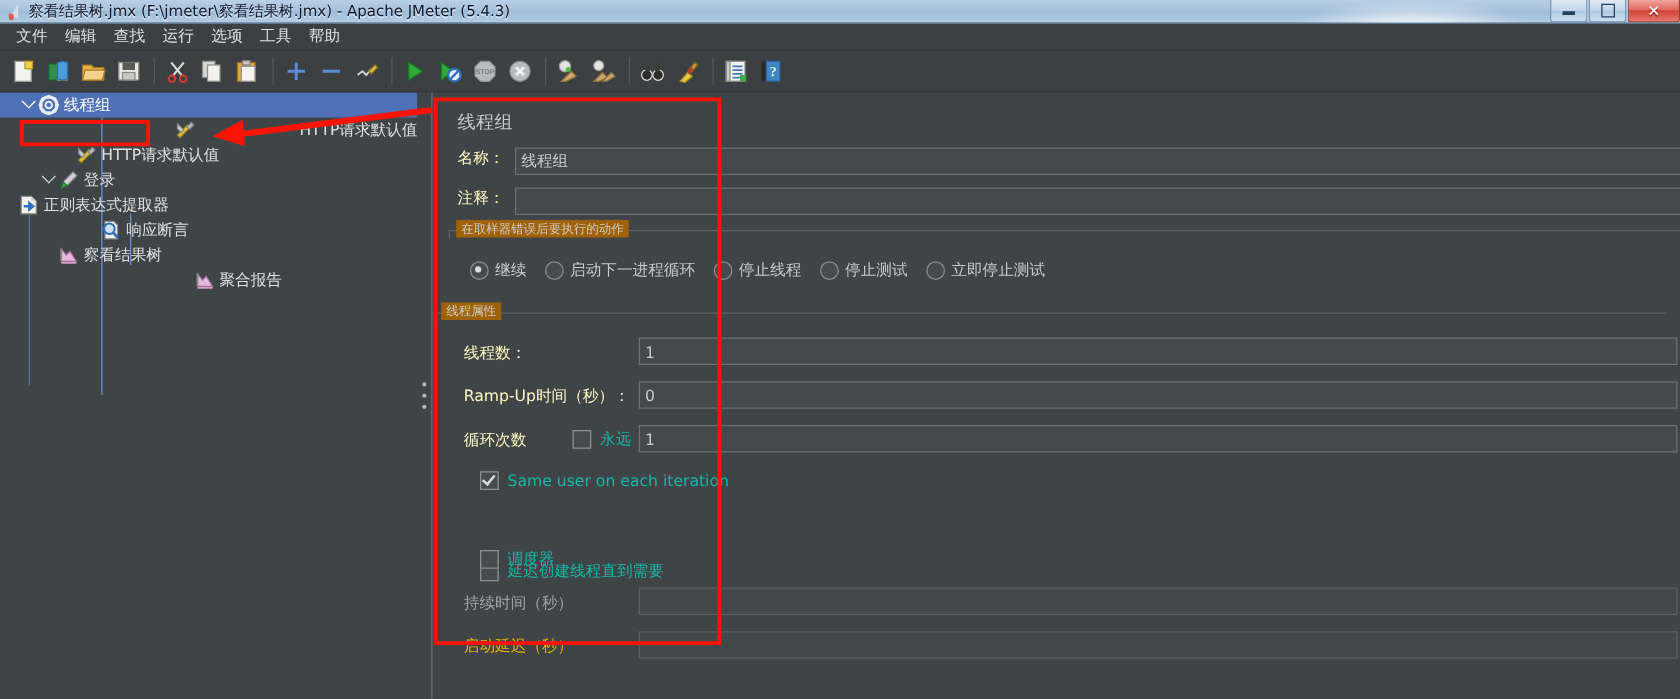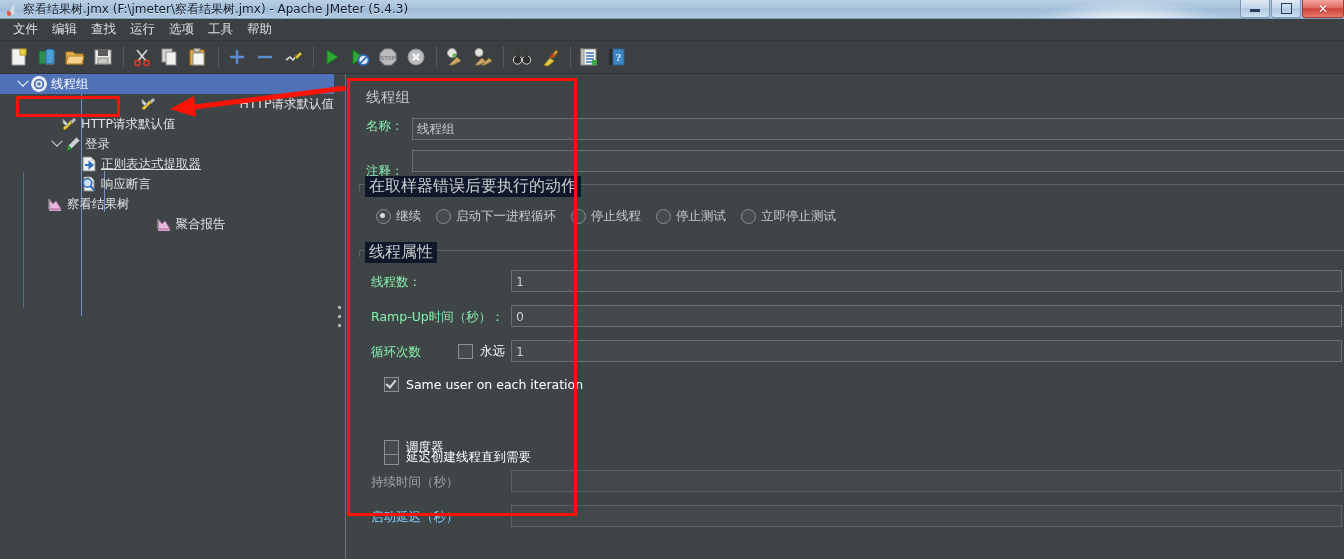--- a/index.html
+++ b/index.html
@@ -105,31 +105,31 @@
   }
   .ticon{width:18px;height:18px;flex:0 0 auto;margin-right:3px;position:relative;}
   .tlabel{line-height:20px;}
   .tguide{position:absolute;width:1px;background:#6f92cc;}
 
   
   .panel-title{
     position:absolute;left:20px;top:14px;font-size:14.5px;color:#c8cacb;letter-spacing:.3px;
   }
   .frow{position:absolute;display:flex;align-items:center;}
-  .flabel{font-size:12.5px;color:#86efac;white-space:nowrap;}
+  .flabel{font-size:12.5px;color:#fef9c3;white-space:nowrap;}
   .finput{
     background:#44494c;border:1px solid #6b7073;box-sizing:border-box;height:22px;
     color:#c9cbcc;font-size:12.5px;font-family:inherit;padding:0 4px;line-height:20px;outline:none;
   }
   .finput.dis{background:#42474a;border-color:#5b6063;color:#70757a;}
   .gbox{position:absolute;box-sizing:border-box;}
   .gbox .gline{position:absolute;left:0;right:0;top:8px;height:1px;background:#5e6366;}
   .gbox .gtitle{
-    position:absolute;left:6px;top:0;background:#0f172a;padding:0 4px;
-    font-size:16px;color:#c9cbcc;white-space:nowrap;
+    position:absolute;left:6px;top:0;background:#a16207;padding:0 4px;
+    font-size:10px;color:#c9cbcc;white-space:nowrap;
   }
   .gbox .gl-left{position:absolute;left:0;top:8px;width:1px;height:7px;background:#5e6366;}
 
   .radio{display:flex;align-items:center;margin-right:15px;white-space:nowrap;}
   .rdot{
     width:13px;height:13px;border-radius:50%;border:1.5px solid #8b9094;
     background:#464b4e;margin-right:5px;position:relative;flex:0 0 auto;
   }
   .rdot.on:after{
     content:"";position:absolute;left:3px;top:3px;width:5px;height:5px;border-radius:50%;background:#d8dadb;
@@ -138,21 +138,21 @@
 
   .cbox{display:flex;align-items:center;white-space:nowrap;}
   .cmark{
     width:13px;height:13px;border:1.5px solid #8b9094;background:#464b4e;
     margin-right:7px;position:relative;flex:0 0 auto;
   }
   .cmark.on:after{
     content:"";position:absolute;left:3px;top:0px;width:4px;height:8px;
     border-right:2px solid #d8dadb;border-bottom:2px solid #d8dadb;transform:rotate(40deg);
   }
-  .clabel{font-size:12.5px;color:#ffffff;}
+  .clabel{font-size:12.5px;color:#14b8a6;}
 
   
   .anno{position:absolute;pointer-events:none;}
   .anno-box{border:3px solid #fb1405;box-sizing:border-box;}
   .anno-arrow{position:absolute;pointer-events:none;}
 </style>
 </head>
 <body>
 
 <div class="app">
@@ -390,34 +390,34 @@
       <span class="ticon">
         <svg viewBox="0 0 18 18" width="18" height="18">
           <path d="M3 13l8-8 2 2-8 8z" fill="#e8c83f" stroke="#a2891a"></path>
           <path d="M14 3l2 2-3.5 3.5-2-2z" fill="#b9bcbe" stroke="#85898b"></path>
           <path d="M3 4l5 5-2 2-3-3z" fill="#cfd2d4" stroke="#85898b"></path>
         </svg>
       </span>
       <span class="tlabel">HTTP请求默认值</span>
     </div>
 
-    <div class="trow" style="padding-left:50px;">
+    <div class="trow" style="padding-left:32px;">
       <span class="tw">
           <span class="chev"></span>
         </span>
       <span class="ticon">
         <svg viewBox="0 0 18 18" width="18" height="18">
           <path d="M12.5 2.5l3 3-8 8-3-3z" fill="#cfd2d4" stroke="#85898b"></path>
           <path d="M4.5 10.5l3 3L3 16z" fill="#3fae4a" stroke="#22752a"></path>
         </svg>
       </span>
       <span class="tlabel">登录</span>
     </div>
 
-    <div class="trow" style="padding-left:66px;text-decoration:underline;">
+    <div class="trow" style="">
       <span class="tw"></span>
       <span class="ticon">
         <svg viewBox="0 0 18 18" width="18" height="18">
           <path d="M3 2h8l4 4v10H3z" fill="#f2f2ef" stroke="#8a8a86"></path>
           <path d="M11 2v4h4z" fill="#d2d2ce"></path>
           <path d="M5 10h7M9.5 7.5l3 2.5-3 2.5z" stroke="#2f6fbd" stroke-width="2" fill="#2f6fbd"></path>
         </svg>
       </span>
       <span class="tlabel">正则表达式提取器</span>
     </div>
@@ -470,21 +470,21 @@
   <div class="rightpane">
 
     <div class="panel-title">线程组</div>
 
     <div class="frow" style="left:20px;top:44px;">
       <span class="flabel" style="width:45px;">名称：</span>
     </div>
     <input class="finput" style="position: absolute; left: 66px; top: 44px; width: 933px;" value="线程组">
 
     <div class="frow" style="left:20px;top:76px;">
-      <span class="flabel" style="width:45px;margin-top:13px;">注释：</span>
+      <span class="flabel" style="width:45px;">注释：</span>
     </div>
     <input class="finput" style="position: absolute; left: 66px; top: 76px; width: 933px;" value="">
 
     <div class="gbox" style="left:13px;top:102px;width:986px;height:50px;">
       <div class="gline"></div>
       <div class="gl-left"></div>
       <div class="gtitle">在取样器错误后要执行的动作</div>
     </div>
 
     <div class="frow" style="left:30px;top:134px;">
@@ -503,21 +503,21 @@
       <label class="radio">
         <span class="rdot"></span>
         <span class="rlabel">停止测试</span>
       </label>
       <label class="radio">
         <span class="rdot"></span>
         <span class="rlabel">立即停止测试</span>
       </label>
     </div>
 
-    <div class="gbox" style="left:13px;top:168px;width:986px;height:290px;">
+    <div class="gbox" style="left:1px;top:168px;width:986px;height:290px;">
       <div class="gline"></div>
       <div class="gl-left"></div>
       <div class="gtitle">线程属性</div>
     </div>
 
     <div class="frow" style="left:25px;top:200px;">
       <span class="flabel">线程数：</span>
     </div>
     <input class="finput" style="position: absolute; left: 165px; top: 196px; width: 831px;" value="1">
 
@@ -549,21 +549,21 @@
       <span class="cmark"></span>
       <span class="clabel">调度器</span>
     </label>
 
     <div class="frow" style="left:25px;top:400px;">
       <span class="flabel" style="color:#a3a3a3;">持续时间（秒）</span>
     </div>
     <input class="finput dis" style="position: absolute; left: 165px; top: 396px; width: 831px;" disabled="" value="">
 
     <div class="frow" style="left:25px;top:435px;">
-      <span class="flabel" style="color:#7dd3fc;">启动延迟（秒）</span>
+      <span class="flabel" style="color:#eab308;">启动延迟（秒）</span>
     </div>
     <input class="finput dis" style="position: absolute; left: 165px; top: 431px; width: 831px;" disabled="" value="">
 
   </div>
 
   <div class="anno anno-box" style="left:347px;top:78px;width:230px;height:438px;"></div>
 
   <div class="anno anno-box" style="left:16px;top:96px;width:104px;height:21px;"></div>
 
   <svg class="anno-arrow" style="left:150px;top:86px;" width="200" height="36" viewBox="0 0 200 36">

